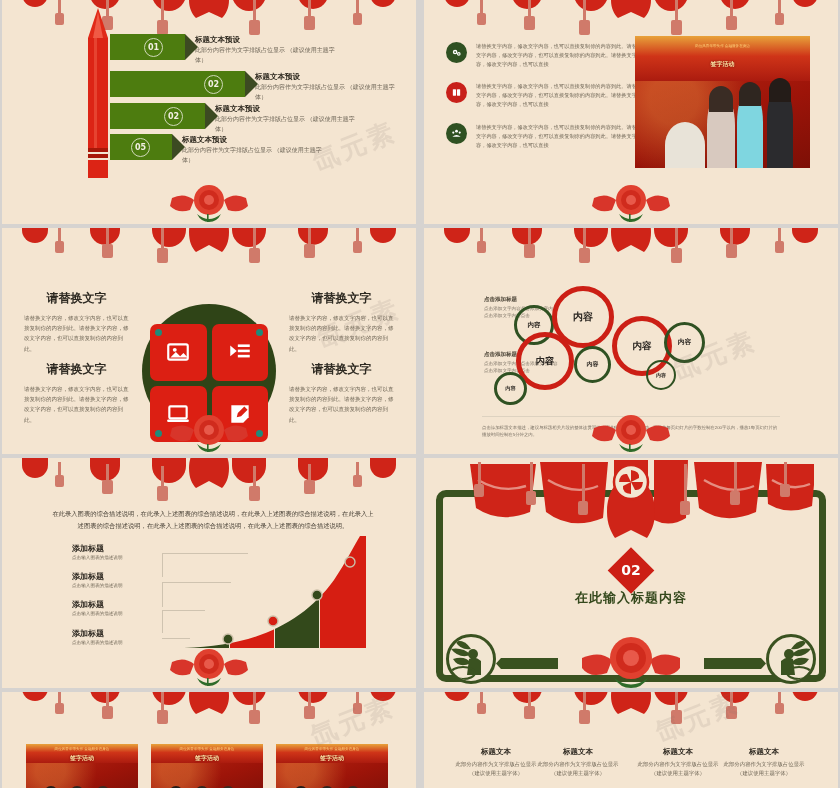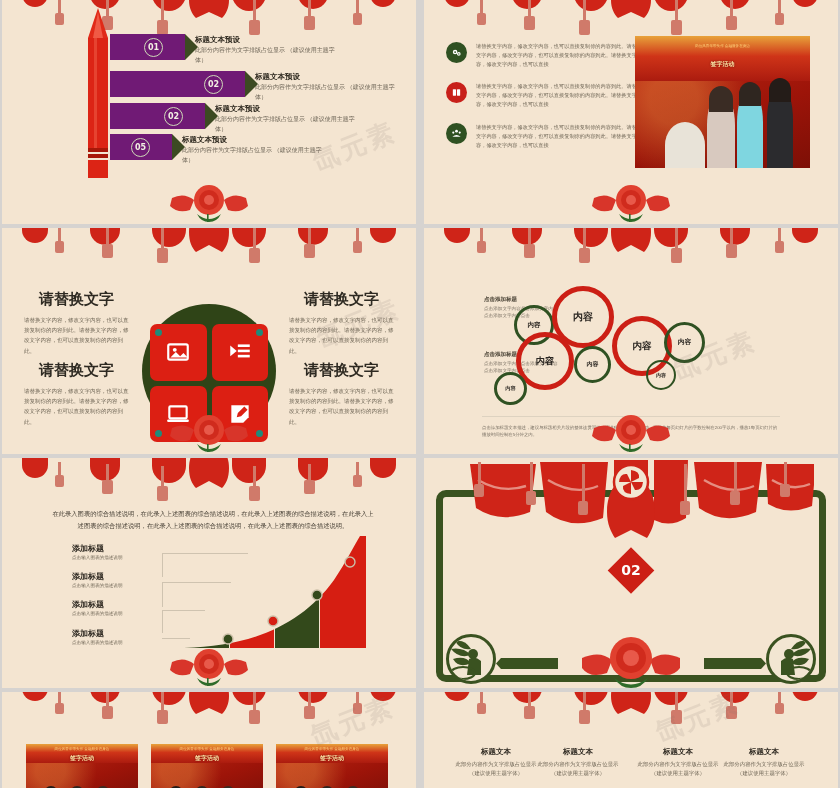--- a/index.html
+++ b/index.html
@@ -36,21 +36,21 @@
     font-family:"DejaVu Sans",sans-serif;
     transform:rotate(-22deg);
     pointer-events:none;user-select:none;
     letter-spacing:3px;font-weight:bold;
   }
 
   
   .s1-pencil{position:absolute;left:84px;top:8px;width:24px;height:170px;}
   .arrow-row{position:absolute;display:flex;align-items:flex-start;}
   .arrow{
-    height:26px;background:#701a75;position:relative;
+    height:26px;background:#4d7c0f;position:relative;
     display:flex;align-items:center;justify-content:flex-end;
     padding-right:22px;box-sizing:border-box;
   }
   .arrow::after{
     content:"";position:absolute;right:-13px;top:0;
     border-top:13px solid transparent;border-bottom:13px solid transparent;
     border-left:13px solid #3c4a22;
   }
   .arrow .num{
     width:17px;height:17px;border-radius:50%;
@@ -99,21 +99,21 @@
     width:134px;height:134px;border-radius:50%;background:#2f4417;
   }
   .sq-wrap{position:absolute;left:50%;top:96px;transform:translateX(-50%);
     width:118px;height:118px;display:grid;grid-template-columns:1fr 1fr;
     grid-template-rows:1fr 1fr;gap:5px;}
   .sq{background:#dc1f13;border-radius:7px;position:relative;
       display:flex;align-items:center;justify-content:center;}
   .sq svg{width:26px;height:26px;}
   .dot{position:absolute;width:7px;height:7px;border-radius:50%;background:#1f8a7a;}
   .s3-col{position:absolute;width:105px;}
-  .s3-h{font-size:15px;font-weight:bold;color:#2e2a22;text-align:center;
+  .s3-h{font-size:12px;font-weight:bold;color:#2e2a22;text-align:center;
         font-family:"DejaVu Sans",sans-serif;}
   .s3-b{font-size:5.5px;color:#6f6656;line-height:1.85;margin-top:6px;}
 
   
   .bub{position:absolute;border-radius:50%;display:flex;align-items:center;
        justify-content:center;font-size:6.5px;font-weight:bold;color:#2b2722;
        font-family:"DejaVu Sans",sans-serif;}
   .s4-lbl{position:absolute;width:75px;}
   .s4-lbl .h{font-size:5.5px;font-weight:bold;color:#4a4336;}
   .s4-lbl .b{font-size:4.6px;color:#7a7164;line-height:1.6;margin-top:2px;}
@@ -618,20 +618,21 @@
         <path d="M183 24 l0 -12 q9 1 8 8z"></path>
           <path d="M183 24 l12 0 q-1 9 -8 8z"></path>
         <path d="M183 24 l0 12 q-9 -1 -8 -8z"></path>
           <path d="M183 24 l-12 0 q1 -9 8 -8z"></path>
       </g>
     </svg>
 
     <div class="diamond">
       <span>02</span>
     </div>
+    <div class="s6-title">在此输入标题内容</div>
 
     <div class="emblem" style="left:22px;">
       <svg viewBox="0 0 44 44">
           <g fill="#3a5220">
         <path d="M6 4 q10 -2 16 8 q-10 2 -16 -8z"></path>
             <path d="M2 12 q12 -2 20 6 q-12 4 -20 -6z"></path>
         <path d="M4 22 q12 -4 18 4 q-12 6 -18 -4z"></path>
         <circle cx="24" cy="17" r="5"></circle>
             <path d="M20 22 q6 -4 12 2 l0 14 h-14z"></path>
         <ellipse cx="14" cy="36" rx="12" ry="6" fill="none" stroke="#3a5220" stroke-width="2"></ellipse>

